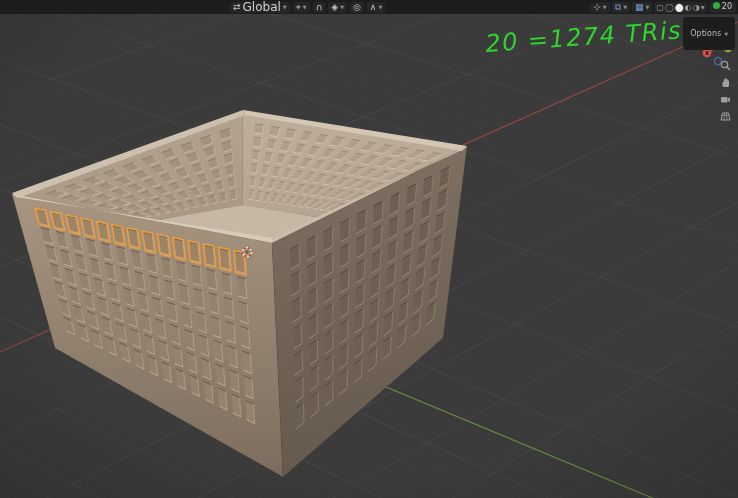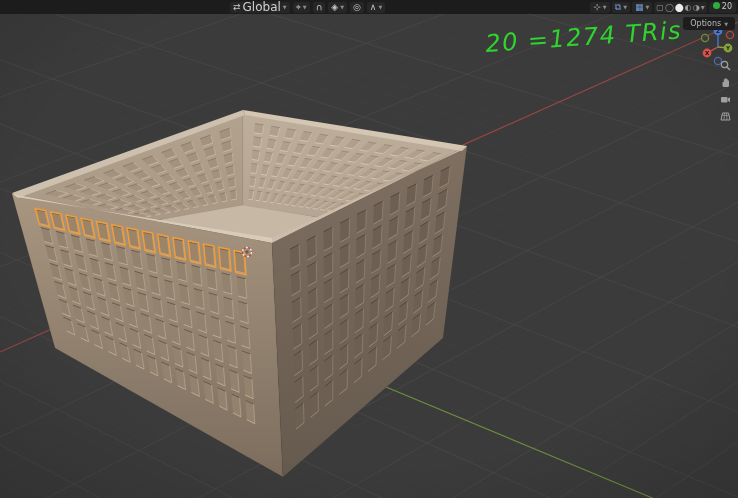--- a/index.html
+++ b/index.html
@@ -16,21 +16,21 @@
   .tool .glyph{font-size:9px;line-height:10px;}
   .tool .caret{font-size:5px;color:#8a8a8a;}
   .tool .lbl{font-size:12px;color:#cfcfcf;}
   .shade-group{display:flex;align-items:center;gap:1px;background:#262626;
                border-radius:2px;padding:0 2px;height:11px;}
   .shade-group .glyph{font-size:8px;}
   .stats-badge{display:flex;align-items:flex-start;gap:2px;background:#262626;border-radius:2px;
                padding:0 4px;height:11px;font-size:8px;color:#c9c9c9;}
   .stats-dot{width:7px;height:7px;border-radius:50%;}
   .options-btn{position:absolute;top:17px;right:3px;z-index:5;background:#1d1d1d;border:none;
-               border-radius:3px;color:#b9b9b9;font-size:8px;padding:2px 7px;
+               border-radius:3px;color:#b9b9b9;font-size:8px;padding:12px 7px;
                font-family:"DejaVu Sans",sans-serif;display:flex;gap:3px;align-items:center;}
   .options-btn .caret{font-size:5px;color:#8a8a8a;}
   
   #gizmo-svg{position:absolute;right:3px;top:24px;z-index:4;}
   .nav-icons{position:absolute;right:6px;top:59px;z-index:4;display:flex;
              flex-direction:column;gap:4px;}
   .nav-btn{width:13px;height:13px;border-radius:50%;display:flex;align-items:center;
            justify-content:center;background:transparent;}
   .nav-btn svg{display:block;}
 </style>

